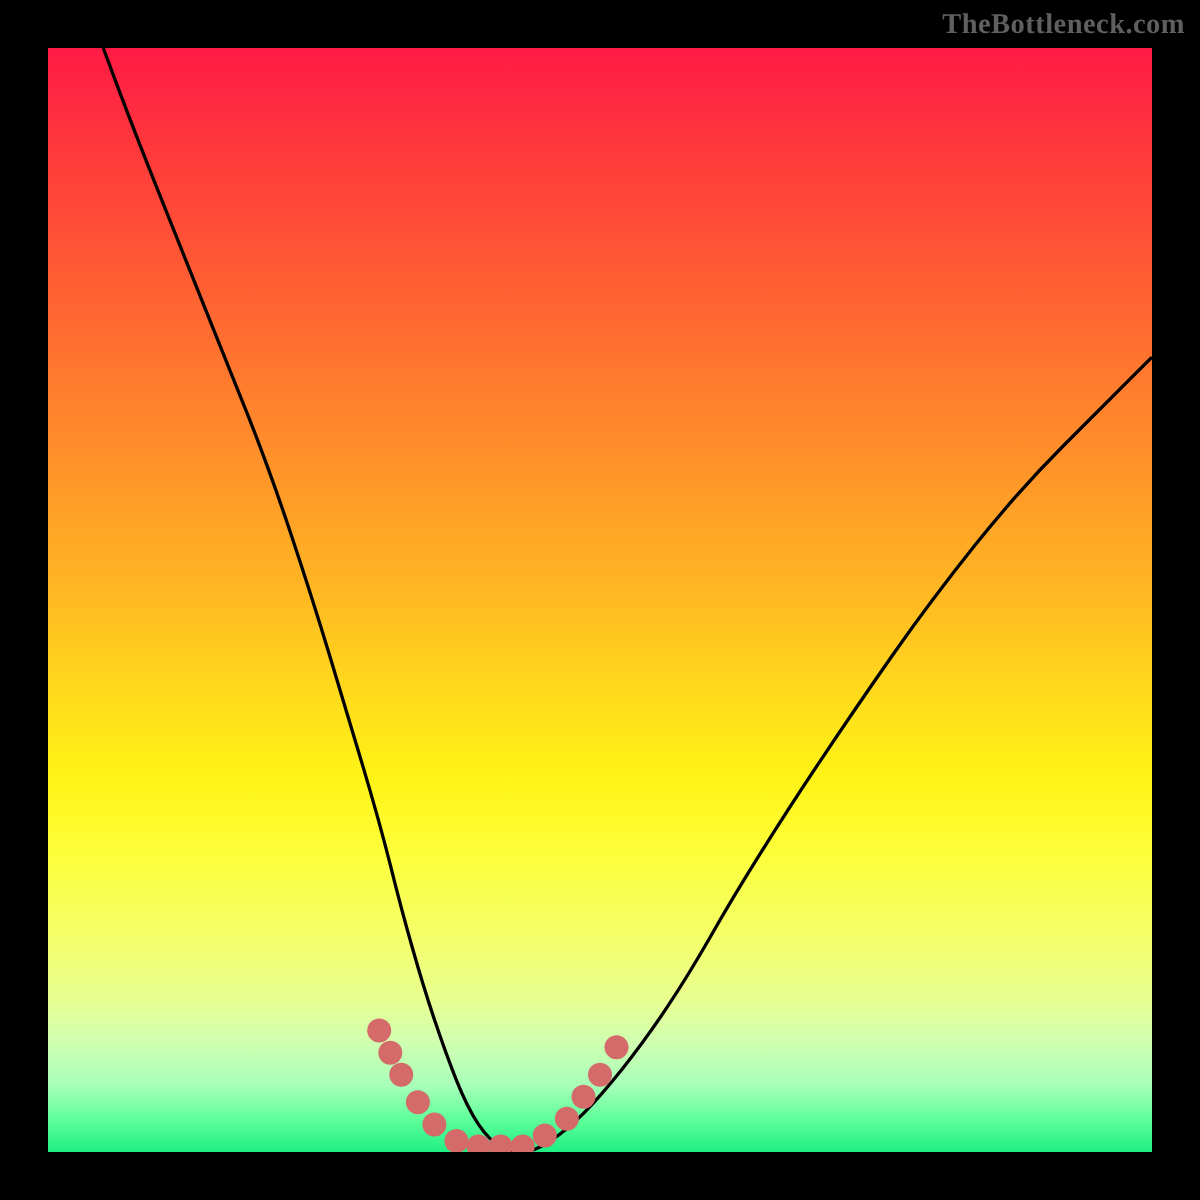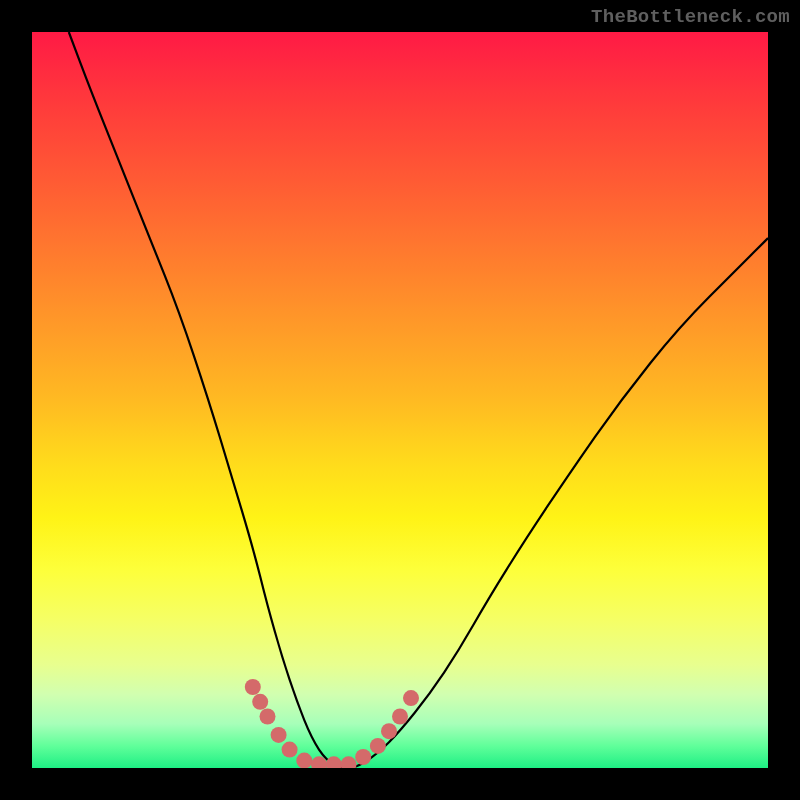--- a/index.html
+++ b/index.html
@@ -30,21 +30,21 @@
       #e8ff8f 86%,
       #d1ffb0 90%,
       #a7ffb9 94%,
       #60ff9a 97%,
       #1eef84 100%);
   }
   .watermark {
     position: absolute;
     top: 6px;
     right: 10px;
-    font-family: Liberation Mono, monospace;
+    font-family: Liberation Serif, serif;
     font-size: 19px;
     font-weight: 600;
     color: #5f5f5f;
     letter-spacing: 0.3px;
     pointer-events: none;
   }
   svg.curve {
     position: absolute;
     left: 0; top: 0;
     width: 736px;

